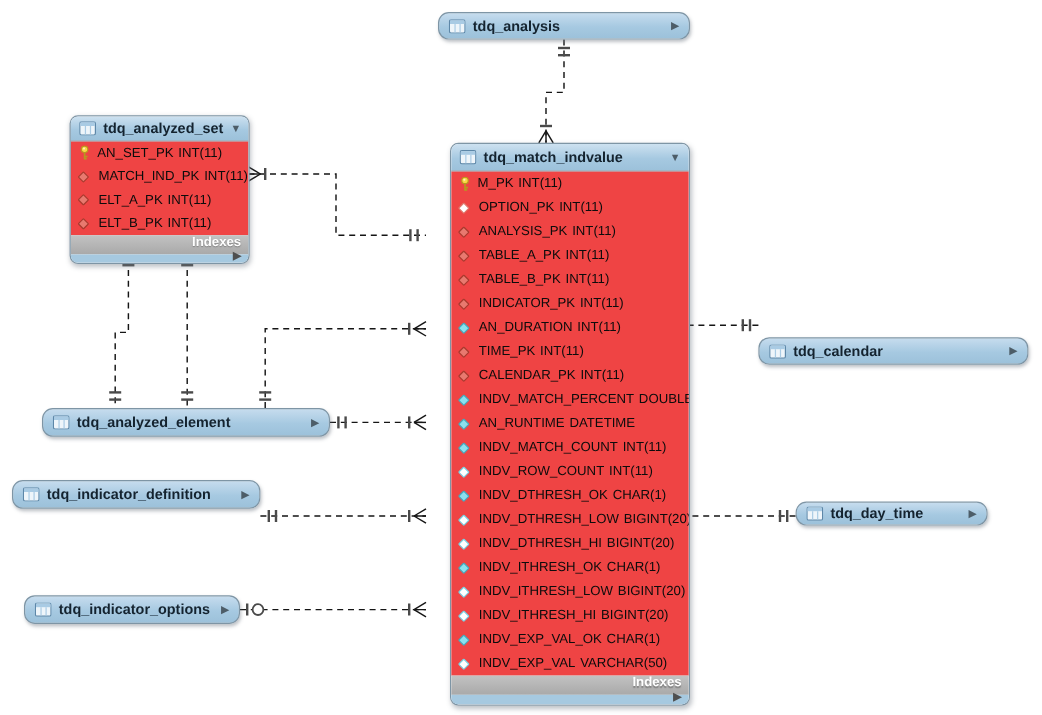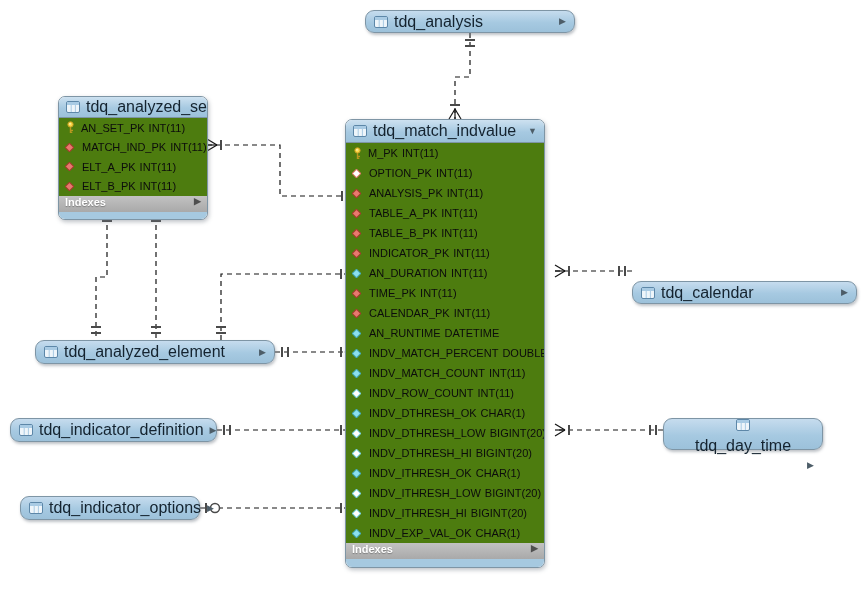--- a/index.html
+++ b/index.html
@@ -10,40 +10,40 @@
   .tbl{position:absolute;box-sizing:border-box;}
   .tbl.collapsed{display:flex;align-items:center;gap:6px;padding:0 8px;
       background:linear-gradient(180deg,#c6dcee 0%,#a6c9e1 55%,#9cc1da 100%);
       border:1px solid #7e95a5;border-radius:9px;
       box-shadow:1px 2px 3px rgba(110,120,130,0.45);}
   .tbl.expanded{background:#fff;border:1px solid #7e95a5;border-radius:7px;
       overflow:hidden;box-shadow:1px 2px 4px rgba(110,120,130,0.45);}
   .hdr{display:flex;align-items:center;gap:6px;padding:0 7px;
       background:linear-gradient(180deg,#cde1f0 0%,#a6c9e1 55%,#9cc1da 100%);
       border-bottom:1px solid #7e95a5;}
-  .ttl{font-size:16px;font-weight:normal;color:#14232f;white-space:nowrap;}
+  .ttl{font-size:12px;font-weight:bold;color:#14232f;white-space:nowrap;}
   .chev{margin-left:auto;font-size:9px;color:#4d5d68;line-height:1;}
   .ticon{display:inline-flex;flex:none;}
-  .rows{background:#4d7c0f;}
+  .rows{background:#ef4444;}
   .row{display:flex;align-items:center;padding:0 4px 0 5px;font-size:11px;
       color:#0c0c0c;white-space:nowrap;}
   .cname{}
   .ctype{margin-left:4px;}
   .cicon{flex:none;display:inline-flex;align-items:center;justify-content:center;}
   .cicon.key{width:12px;margin-right:5px;}
   .dia{width:7px;height:7px;transform:rotate(45deg);border-radius:1px;
       margin:0 9px 0 2px;box-sizing:border-box;}
   .df{background:#e8796f;border:1px solid #a93a2e;}
   .of{background:#fff;border:1px solid #e07a6e;}
   .dc{background:#8ce0ee;border:1px solid #44abbe;}
   .oc{background:#fff;border:1px solid #79d2e2;}
-  .ftr{display:flex;align-items:flex-start;padding:0 6px;
+  .ftr{display:flex;align-items:flex-end;padding:0 6px;
       background:linear-gradient(180deg,#c2c2c2,#a9a9a9);
       color:#ffffff;font-size:11px;font-weight:bold;
-      text-shadow:0 1px 1px rgba(90,90,90,0.6);}
+      text-shadow:0 1px 1px rgba(90,90,90,0.6);flex-direction:column;}
   .farrow{margin-left:auto;font-size:9px;color:#4f4f4f;text-shadow:none;}
   .strip{background:#a6c9e0;}
 </style>
 </head>
 <body>
 
 <div class="canvas">
   <svg class="wires" width="868" height="596">
       <polyline points="470,33 470,77 455,77 455,119" fill="none" stroke="#151515" stroke-width="1.2" stroke-dasharray="5,4"></polyline>
       <g>
@@ -208,21 +208,21 @@
           <span class="cname">ELT_B_PK</span>
           <span class="ctype">INT(11)</span>
         </div>
       </div>
       <div class="ftr" style="height:16px">
         <span>Indexes</span>
         <span class="farrow">▶</span>
       </div>
       <div class="strip" style="height:7px"></div>
     </div>
-    <div class="tbl expanded" style="left: 345px; top: 119px; width: 200px;">
+    <div class="tbl expanded" style="left: 375px; top: 119px; width: 200px;">
       <div class="hdr" style="height:22px">
         <span class="ticon">
           <svg width="14" height="12" viewBox="0 0 14 12">
             <rect x="0.5" y="0.5" width="13" height="11" rx="1.5" fill="#eef5fa" stroke="#5d87a8"></rect>
             <rect x="1" y="1" width="12" height="3" fill="#a9cbe4"></rect>
             <line x1="5.2" y1="4" x2="5.2" y2="11" stroke="#a9cbe4"></line>
             <line x1="9.4" y1="4" x2="9.4" y2="11" stroke="#a9cbe4"></line>
           </svg>
         </span>
         <span class="ttl">tdq_match_indvalue</span>
@@ -275,30 +275,30 @@
           <span class="cname">TIME_PK</span>
           <span class="ctype">INT(11)</span>
         </div>
         <div class="row" style="height:20px">
           <span class="cicon dia df"></span>
           <span class="cname">CALENDAR_PK</span>
           <span class="ctype">INT(11)</span>
         </div>
         <div class="row" style="height:20px">
           <span class="cicon dia dc"></span>
+          <span class="cname">INDV_MATCH_PERCENT</span>
+          <span class="ctype">DOUBLE</span>
+        </div>
+        <div class="row" style="height:20px">
+          <span class="cicon dia dc"></span>
           <span class="cname">AN_RUNTIME</span>
           <span class="ctype">DATETIME</span>
         </div>
         <div class="row" style="height:20px">
           <span class="cicon dia dc"></span>
-          <span class="cname">INDV_MATCH_PERCENT</span>
-          <span class="ctype">DOUBLE</span>
-        </div>
-        <div class="row" style="height:20px">
-          <span class="cicon dia dc"></span>
           <span class="cname">INDV_MATCH_COUNT</span>
           <span class="ctype">INT(11)</span>
         </div>
         <div class="row" style="height:20px">
           <span class="cicon dia oc"></span>
           <span class="cname">INDV_ROW_COUNT</span>
           <span class="ctype">INT(11)</span>
         </div>
         <div class="row" style="height:20px">
           <span class="cicon dia dc"></span>
@@ -327,41 +327,46 @@
         </div>
         <div class="row" style="height:20px">
           <span class="cicon dia oc"></span>
           <span class="cname">INDV_ITHRESH_HI</span>
           <span class="ctype">BIGINT(20)</span>
         </div>
         <div class="row" style="height:20px">
           <span class="cicon dia dc"></span>
           <span class="cname">INDV_EXP_VAL_OK</span>
           <span class="ctype">CHAR(1)</span>
+        </div>
+        <div class="row" style="height:20px">
+          <span class="cicon dia oc"></span>
+          <span class="cname">INDV_EXP_VAL</span>
+          <span class="ctype">VARCHAR(50)</span>
         </div>
       </div>
       <div class="ftr" style="height:16px">
         <span>Indexes</span>
         <span class="farrow">▶</span>
       </div>
       <div class="strip" style="height:8px"></div>
     </div>
     <div class="tbl collapsed" style="left: 35px; top: 340px; width: 240px; height: 24px;">
       <span class="ticon">
         <svg width="14" height="12" viewBox="0 0 14 12">
           <rect x="0.5" y="0.5" width="13" height="11" rx="1.5" fill="#eef5fa" stroke="#5d87a8"></rect>
           <rect x="1" y="1" width="12" height="3" fill="#a9cbe4"></rect>
           <line x1="5.2" y1="4" x2="5.2" y2="11" stroke="#a9cbe4"></line>
           <line x1="9.4" y1="4" x2="9.4" y2="11" stroke="#a9cbe4"></line>
         </svg>
       </span>
       <span class="ttl">tdq_analyzed_element</span>
       <span class="chev">▶</span>
     </div>
-    <div class="tbl collapsed" style="left: 10px; top: 418px; width: 207px; height: 24px; justify-content: space-between;">
+    <div class="tbl collapsed" style="left: 10px; top: 400px; width: 207px; height: 24px; justify-content: space-between;">
       <span class="ticon">
         <svg width="14" height="12" viewBox="0 0 14 12">
           <rect x="0.5" y="0.5" width="13" height="11" rx="1.5" fill="#eef5fa" stroke="#5d87a8"></rect>
           <rect x="1" y="1" width="12" height="3" fill="#a9cbe4"></rect>
           <line x1="5.2" y1="4" x2="5.2" y2="11" stroke="#a9cbe4"></line>
           <line x1="9.4" y1="4" x2="9.4" y2="11" stroke="#a9cbe4"></line>
         </svg>
       </span>
       <span class="ttl">tdq_indicator_definition</span>
       <span class="chev">▶</span>
@@ -383,21 +388,21 @@
         <svg width="14" height="12" viewBox="0 0 14 12">
           <rect x="0.5" y="0.5" width="13" height="11" rx="1.5" fill="#eef5fa" stroke="#5d87a8"></rect>
           <rect x="1" y="1" width="12" height="3" fill="#a9cbe4"></rect>
           <line x1="5.2" y1="4" x2="5.2" y2="11" stroke="#a9cbe4"></line>
           <line x1="9.4" y1="4" x2="9.4" y2="11" stroke="#a9cbe4"></line>
         </svg>
       </span>
       <span class="ttl">tdq_calendar</span>
       <span class="chev">▶</span>
     </div>
-    <div class="tbl collapsed" style="left: 663px; top: 418px; width: 160px; height: 32px; flex-direction: column;">
+    <div class="tbl collapsed" style="left: 663px; top: 418px; width: 160px; height: 20px;">
       <span class="ticon">
         <svg width="14" height="12" viewBox="0 0 14 12">
           <rect x="0.5" y="0.5" width="13" height="11" rx="1.5" fill="#eef5fa" stroke="#5d87a8"></rect>
           <rect x="1" y="1" width="12" height="3" fill="#a9cbe4"></rect>
           <line x1="5.2" y1="4" x2="5.2" y2="11" stroke="#a9cbe4"></line>
           <line x1="9.4" y1="4" x2="9.4" y2="11" stroke="#a9cbe4"></line>
         </svg>
       </span>
       <span class="ttl">tdq_day_time</span>
       <span class="chev">▶</span>

